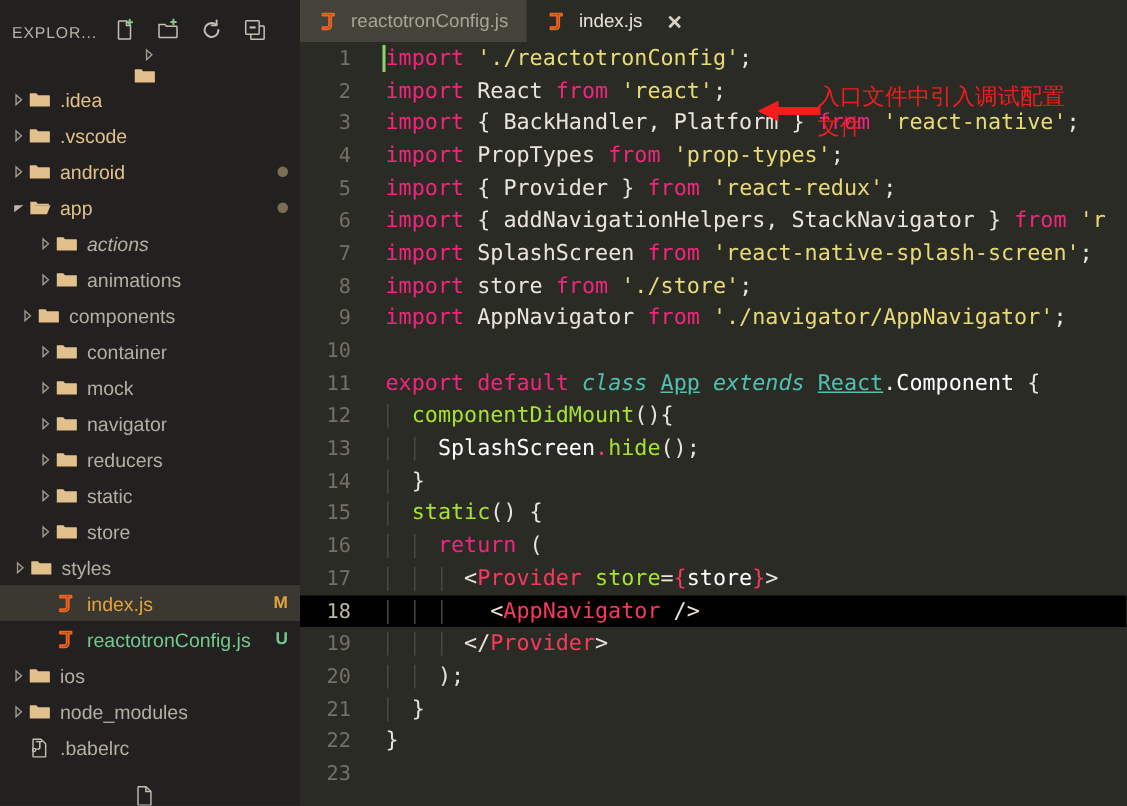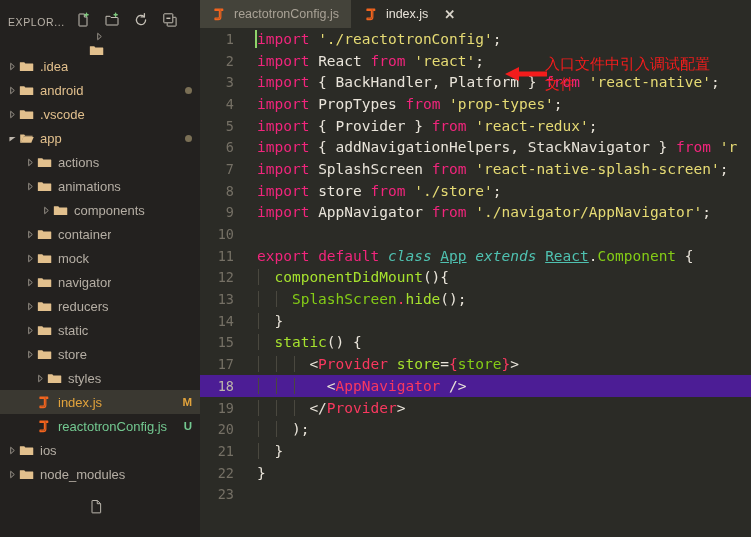--- a/index.html
+++ b/index.html
@@ -68,21 +68,21 @@
     font-family:"Liberation Sans",sans-serif;font-weight:bold;
   }
   .editor{
     flex:1 1 auto;position:relative;background:#2b2b26;overflow:hidden;
     font-family:"DejaVu Sans Mono","Liberation Mono",monospace;
     font-size:14.5px;
   }
   .codeline{
     height:21.7px;display:flex;align-items:center;position:relative;white-space:pre;
   }
-  .codeline.hl{background:#4c1d95;}
+  .codeline.hl{background:#000000;}
   .gutter{
     width:44px;flex:0 0 44px;text-align:right;padding-right:10px;
     color:#757065;font-size:13.5px;box-sizing:border-box;
     font-family:"DejaVu Sans Mono","Liberation Mono",monospace;
   }
   .codeline.hl .gutter{color:#bdb7aa;}
   .cursorbar{
     position:absolute;left:55px;top:2px;width:2px;height:18px;background:#8fd46a;
   }
   .code{flex:1 1 auto;position:relative;padding-left:13px;overflow:hidden;}
@@ -96,21 +96,21 @@
   .kw{color:#f1257c;}
   .kw2{color:#4fc1b0;font-style:italic;}
   .id{color:#e9e4da;}
   .idu{color:#4fc1b0;text-decoration:underline;}
   .str{color:#e6db74;}
   .pun{color:#e9e4da;}
   .fn{color:#a6e22e;}
   .meth{color:#a6e22e;}
   .tag{color:#f9385f;}
   .attr{color:#a6e22e;}
-  .white{color:#84cc16;}
+  .white{color:#ffffff;}
 
   
   .annot{
     position:absolute;top:26px;left:345px;
     color:#f41c1c;font-family:"DejaVu Sans","Liberation Sans",sans-serif;
     font-size:15px;line-height:20px;pointer-events:none;
     width:210px;
   }
   .annot .l2{display:block;}
   .arrowmark{
@@ -185,52 +185,52 @@
           <span class="arrow">
             <svg width="9" height="9" viewBox="0 0 10 10">
               <path d="M3 1.4 L7 5 L3 8.6 Z" fill="none" stroke="#a39c92" stroke-width="1"></path>
             </svg>
           </span>
           <span class="ficon">
             <svg width="15" height="15" viewBox="0 0 16 16">
               <path d="M1.3 3.4h4.3l1.2 1.4h8.0a.4.4 0 0 1 .4.4v7.2a.4.4 0 0 1-.4.4H1.3a.4.4 0 0 1-.4-.4V3.8a.4.4 0 0 1 .4-.4z" fill="#e2c08d"></path>
             </svg>
           </span>
+          <span class="label c-folder">.vscode</span>
+        </div>
+        <div class="row" style="padding-left: 6px;">
+          <span class="arrow">
+            <svg width="9" height="9" viewBox="0 0 10 10">
+              <path d="M3 1.4 L7 5 L3 8.6 Z" fill="none" stroke="#a39c92" stroke-width="1"></path>
+            </svg>
+          </span>
+          <span class="ficon">
+            <svg width="15" height="15" viewBox="0 0 16 16">
+              <path d="M1.3 3.4h4.3l1.2 1.4h8.0a.4.4 0 0 1 .4.4v7.2a.4.4 0 0 1-.4.4H1.3a.4.4 0 0 1-.4-.4V3.8a.4.4 0 0 1 .4-.4z" fill="#e2c08d"></path>
+            </svg>
+          </span>
           <span class="label c-folder">android</span>
           <span class="dot"></span>
         </div>
         <div class="row" style="padding-left: 6px;">
           <span class="arrow">
             <svg width="9" height="9" viewBox="0 0 10 10">
-              <path d="M3 1.4 L7 5 L3 8.6 Z" fill="none" stroke="#a39c92" stroke-width="1"></path>
-            </svg>
-          </span>
-          <span class="ficon">
-            <svg width="15" height="15" viewBox="0 0 16 16">
-              <path d="M1.3 3.4h4.3l1.2 1.4h8.0a.4.4 0 0 1 .4.4v7.2a.4.4 0 0 1-.4.4H1.3a.4.4 0 0 1-.4-.4V3.8a.4.4 0 0 1 .4-.4z" fill="#e2c08d"></path>
-            </svg>
-          </span>
-          <span class="label c-folder">.vscode</span>
-        </div>
-        <div class="row" style="padding-left: 6px;">
-          <span class="arrow">
-            <svg width="9" height="9" viewBox="0 0 10 10">
               <path d="M1.6 3.2 L8.4 3.2 L1.6 8.4 Z" fill="#bdb6ac"></path>
             </svg>
           </span>
           <span class="ficon">
             <svg width="15" height="15" viewBox="0 0 16 16">
               <path d="M1.3 3.8h4.2l1.1 1.3h7.9v1.1H4.9L2.2 12.6H1.3z" fill="#e2c08d"></path>
               <path d="M4.5 6.3h11.2l-2.6 6.3H1.9z" fill="#e2c08d"></path>
             </svg>
           </span>
           <span class="label c-folder">app</span>
           <span class="dot"></span>
         </div>
-        <div class="row" style="padding-left: 24px;">
+        <div class="row" style="padding-left: 24px; font-style: italic;">
           <span class="arrow">
             <svg width="9" height="9" viewBox="0 0 10 10">
               <path d="M3 1.4 L7 5 L3 8.6 Z" fill="none" stroke="#a39c92" stroke-width="1"></path>
             </svg>
           </span>
           <span class="ficon">
             <svg width="15" height="15" viewBox="0 0 16 16">
               <path d="M1.3 3.4h4.3l1.2 1.4h8.0a.4.4 0 0 1 .4.4v7.2a.4.4 0 0 1-.4.4H1.3a.4.4 0 0 1-.4-.4V3.8a.4.4 0 0 1 .4-.4z" fill="#e2c08d"></path>
             </svg>
           </span>
@@ -242,21 +242,21 @@
               <path d="M3 1.4 L7 5 L3 8.6 Z" fill="none" stroke="#a39c92" stroke-width="1"></path>
             </svg>
           </span>
           <span class="ficon">
             <svg width="15" height="15" viewBox="0 0 16 16">
               <path d="M1.3 3.4h4.3l1.2 1.4h8.0a.4.4 0 0 1 .4.4v7.2a.4.4 0 0 1-.4.4H1.3a.4.4 0 0 1-.4-.4V3.8a.4.4 0 0 1 .4-.4z" fill="#e2c08d"></path>
             </svg>
           </span>
           <span class="label c-plain">animations</span>
         </div>
-        <div class="row" style="padding-left: 40px;">
+        <div class="row" style="padding-left: 12px;">
           <span class="arrow">
             <svg width="9" height="9" viewBox="0 0 10 10">
               <path d="M3 1.4 L7 5 L3 8.6 Z" fill="none" stroke="#a39c92" stroke-width="1"></path>
             </svg>
           </span>
           <span class="ficon">
             <svg width="15" height="15" viewBox="0 0 16 16">
               <path d="M1.3 3.4h4.3l1.2 1.4h8.0a.4.4 0 0 1 .4.4v7.2a.4.4 0 0 1-.4.4H1.3a.4.4 0 0 1-.4-.4V3.8a.4.4 0 0 1 .4-.4z" fill="#e2c08d"></path>
             </svg>
           </span>
@@ -333,21 +333,21 @@
               <path d="M3 1.4 L7 5 L3 8.6 Z" fill="none" stroke="#a39c92" stroke-width="1"></path>
             </svg>
           </span>
           <span class="ficon">
             <svg width="15" height="15" viewBox="0 0 16 16">
               <path d="M1.3 3.4h4.3l1.2 1.4h8.0a.4.4 0 0 1 .4.4v7.2a.4.4 0 0 1-.4.4H1.3a.4.4 0 0 1-.4-.4V3.8a.4.4 0 0 1 .4-.4z" fill="#e2c08d"></path>
             </svg>
           </span>
           <span class="label c-plain">store</span>
         </div>
-        <div class="row" style="padding-left: 34px;">
+        <div class="row" style="padding-left: 7px;">
           <span class="arrow">
             <svg width="9" height="9" viewBox="0 0 10 10">
               <path d="M3 1.4 L7 5 L3 8.6 Z" fill="none" stroke="#a39c92" stroke-width="1"></path>
             </svg>
           </span>
           <span class="ficon">
             <svg width="15" height="15" viewBox="0 0 16 16">
               <path d="M1.3 3.4h4.3l1.2 1.4h8.0a.4.4 0 0 1 .4.4v7.2a.4.4 0 0 1-.4.4H1.3a.4.4 0 0 1-.4-.4V3.8a.4.4 0 0 1 .4-.4z" fill="#e2c08d"></path>
             </svg>
           </span>
@@ -391,20 +391,31 @@
             <svg width="9" height="9" viewBox="0 0 10 10">
               <path d="M3 1.4 L7 5 L3 8.6 Z" fill="none" stroke="#a39c92" stroke-width="1"></path>
             </svg>
           </span>
           <span class="ficon">
             <svg width="15" height="15" viewBox="0 0 16 16">
               <path d="M1.3 3.4h4.3l1.2 1.4h8.0a.4.4 0 0 1 .4.4v7.2a.4.4 0 0 1-.4.4H1.3a.4.4 0 0 1-.4-.4V3.8a.4.4 0 0 1 .4-.4z" fill="#e2c08d"></path>
             </svg>
           </span>
           <span class="label c-plain">node_modules</span>
+        </div>
+        <div class="row" style="padding-left: 6px;">
+          <span class="arrow"></span>
+          <span class="ficon">
+            <svg width="15" height="15" viewBox="0 0 16 16">
+              <path d="M3.6 1.9h5.2L12.2 5.2v8.9a.4.4 0 0 1-.4.4H3.6a.4.4 0 0 1-.4-.4V2.3a.4.4 0 0 1 .4-.4z" fill="none" stroke="#c5c0b6" stroke-width="1"></path>
+              <path d="M5.2 3.2h4.4v.9h-1.0v3.9a1.5 1.5 0 0 1-1.5 1.5H5.2v-.9h1.4a.9.9 0 0 0 .9-.9V4.1H5.2z" fill="#c5c0b6"></path>
+              <circle cx="4.0" cy="9.6" r="1.1" fill="none" stroke="#c5c0b6" stroke-width=".9"></circle>
+            </svg>
+          </span>
+          <span class="label c-plain">.babelrc</span>
         </div>
         <div class="row" style="padding-left: 6px; flex-direction: column;">
           <span class="arrow"></span>
           <span class="ficon">
             <svg width="15" height="15" viewBox="0 0 16 16">
               <path d="M3.6 1.6h5.3L12.4 5v9.4a.4.4 0 0 1-.4.4H3.6a.4.4 0 0 1-.4-.4V2a.4.4 0 0 1 .4-.4z" fill="none" stroke="#c5c0b6" stroke-width="1"></path>
               <path d="M8.8 1.8V5h3.4" fill="none" stroke="#c5c0b6" stroke-width="1"></path>
             </svg>
           </span>
           <span class="label c-plain">.buckconfig</span>
@@ -445,20 +456,21 @@
           <div class="codeline"><div class="gutter">6</div><div class="code"><span class="kw">import</span><span class="pun"> { </span><span class="id">addNavigationHelpers</span><span class="pun">, </span><span class="id">StackNavigator</span><span class="pun"> } </span><span class="kw">from</span><span class="pun"> </span><span class="str">'r</span></div></div>
           <div class="codeline"><div class="gutter">7</div><div class="code"><span class="kw">import</span><span class="pun"> </span><span class="id">SplashScreen</span><span class="pun"> </span><span class="kw">from</span><span class="pun"> </span><span class="str">'react-native-splash-screen'</span><span class="pun">;</span></div></div>
           <div class="codeline"><div class="gutter">8</div><div class="code"><span class="kw">import</span><span class="pun"> </span><span class="id">store</span><span class="pun"> </span><span class="kw">from</span><span class="pun"> </span><span class="str">'./store'</span><span class="pun">;</span></div></div>
           <div class="codeline"><div class="gutter">9</div><div class="code"><span class="kw">import</span><span class="pun"> </span><span class="id">AppNavigator</span><span class="pun"> </span><span class="kw">from</span><span class="pun"> </span><span class="str">'./navigator/AppNavigator'</span><span class="pun">;</span></div></div>
           <div class="codeline"><div class="gutter">10</div><div class="code"></div></div>
           <div class="codeline"><div class="gutter">11</div><div class="code"><span class="kw">export</span><span class="pun"> </span><span class="kw">default</span><span class="pun"> </span><span class="kw2">class</span><span class="pun"> </span><span class="idu">App</span><span class="pun"> </span><span class="kw2">extends</span><span class="pun"> </span><span class="idu">React</span><span class="pun">.</span><span class="white">Component</span><span class="pun"> {</span></div></div>
           <div class="codeline"><div class="gutter">12</div><div class="code"><span class="guide g1"></span><span class="pun">  </span><span class="fn">componentDidMount</span><span class="pun">(){</span></div></div>
           <div class="codeline"><div class="gutter">13</div><div class="code"><span class="guide g1"></span><span class="guide g2"></span><span class="pun">    </span><span class="white">SplashScreen</span><span class="tag">.</span><span class="meth">hide</span><span class="pun">();</span></div></div>
           <div class="codeline"><div class="gutter">14</div><div class="code"><span class="guide g1"></span><span class="pun">  }</span></div></div>
           <div class="codeline"><div class="gutter">15</div><div class="code"><span class="guide g1"></span><span class="pun">  </span><span class="fn">static</span><span class="pun">() {</span></div></div>
+          <div class="codeline"><div class="gutter">16</div><div class="code"><span class="guide g1"></span><span class="guide g2"></span><span class="pun">    </span><span class="kw">return</span><span class="pun"> (</span></div></div>
           <div class="codeline"><div class="gutter">17</div><div class="code"><span class="guide g1"></span><span class="guide g2"></span><span class="guide g3"></span><span class="pun">      &lt;</span><span class="tag">Provider</span><span class="pun"> </span><span class="attr">store</span><span class="pun">=</span><span class="tag">{</span><span class="white">store</span><span class="tag">}</span><span class="pun">&gt;</span></div></div>
           <div class="codeline hl"><div class="gutter">18</div><div class="code"><span class="guide g1"></span><span class="guide g2"></span><span class="guide g3"></span><span class="pun">        &lt;</span><span class="tag">AppNavigator</span><span class="pun"> /&gt;</span></div></div>
           <div class="codeline"><div class="gutter">19</div><div class="code"><span class="guide g1"></span><span class="guide g2"></span><span class="guide g3"></span><span class="pun">      &lt;/</span><span class="tag">Provider</span><span class="pun">&gt;</span></div></div>
           <div class="codeline"><div class="gutter">20</div><div class="code"><span class="guide g1"></span><span class="guide g2"></span><span class="pun">    );</span></div></div>
           <div class="codeline"><div class="gutter">21</div><div class="code"><span class="guide g1"></span><span class="pun">  }</span></div></div>
           <div class="codeline"><div class="gutter">22</div><div class="code"><span class="pun">}</span></div></div>
           <div class="codeline"><div class="gutter">23</div><div class="code"></div></div>
         </div>
       <div class="arrowmark">
         <svg width="46" height="20" viewBox="0 0 46 20">

